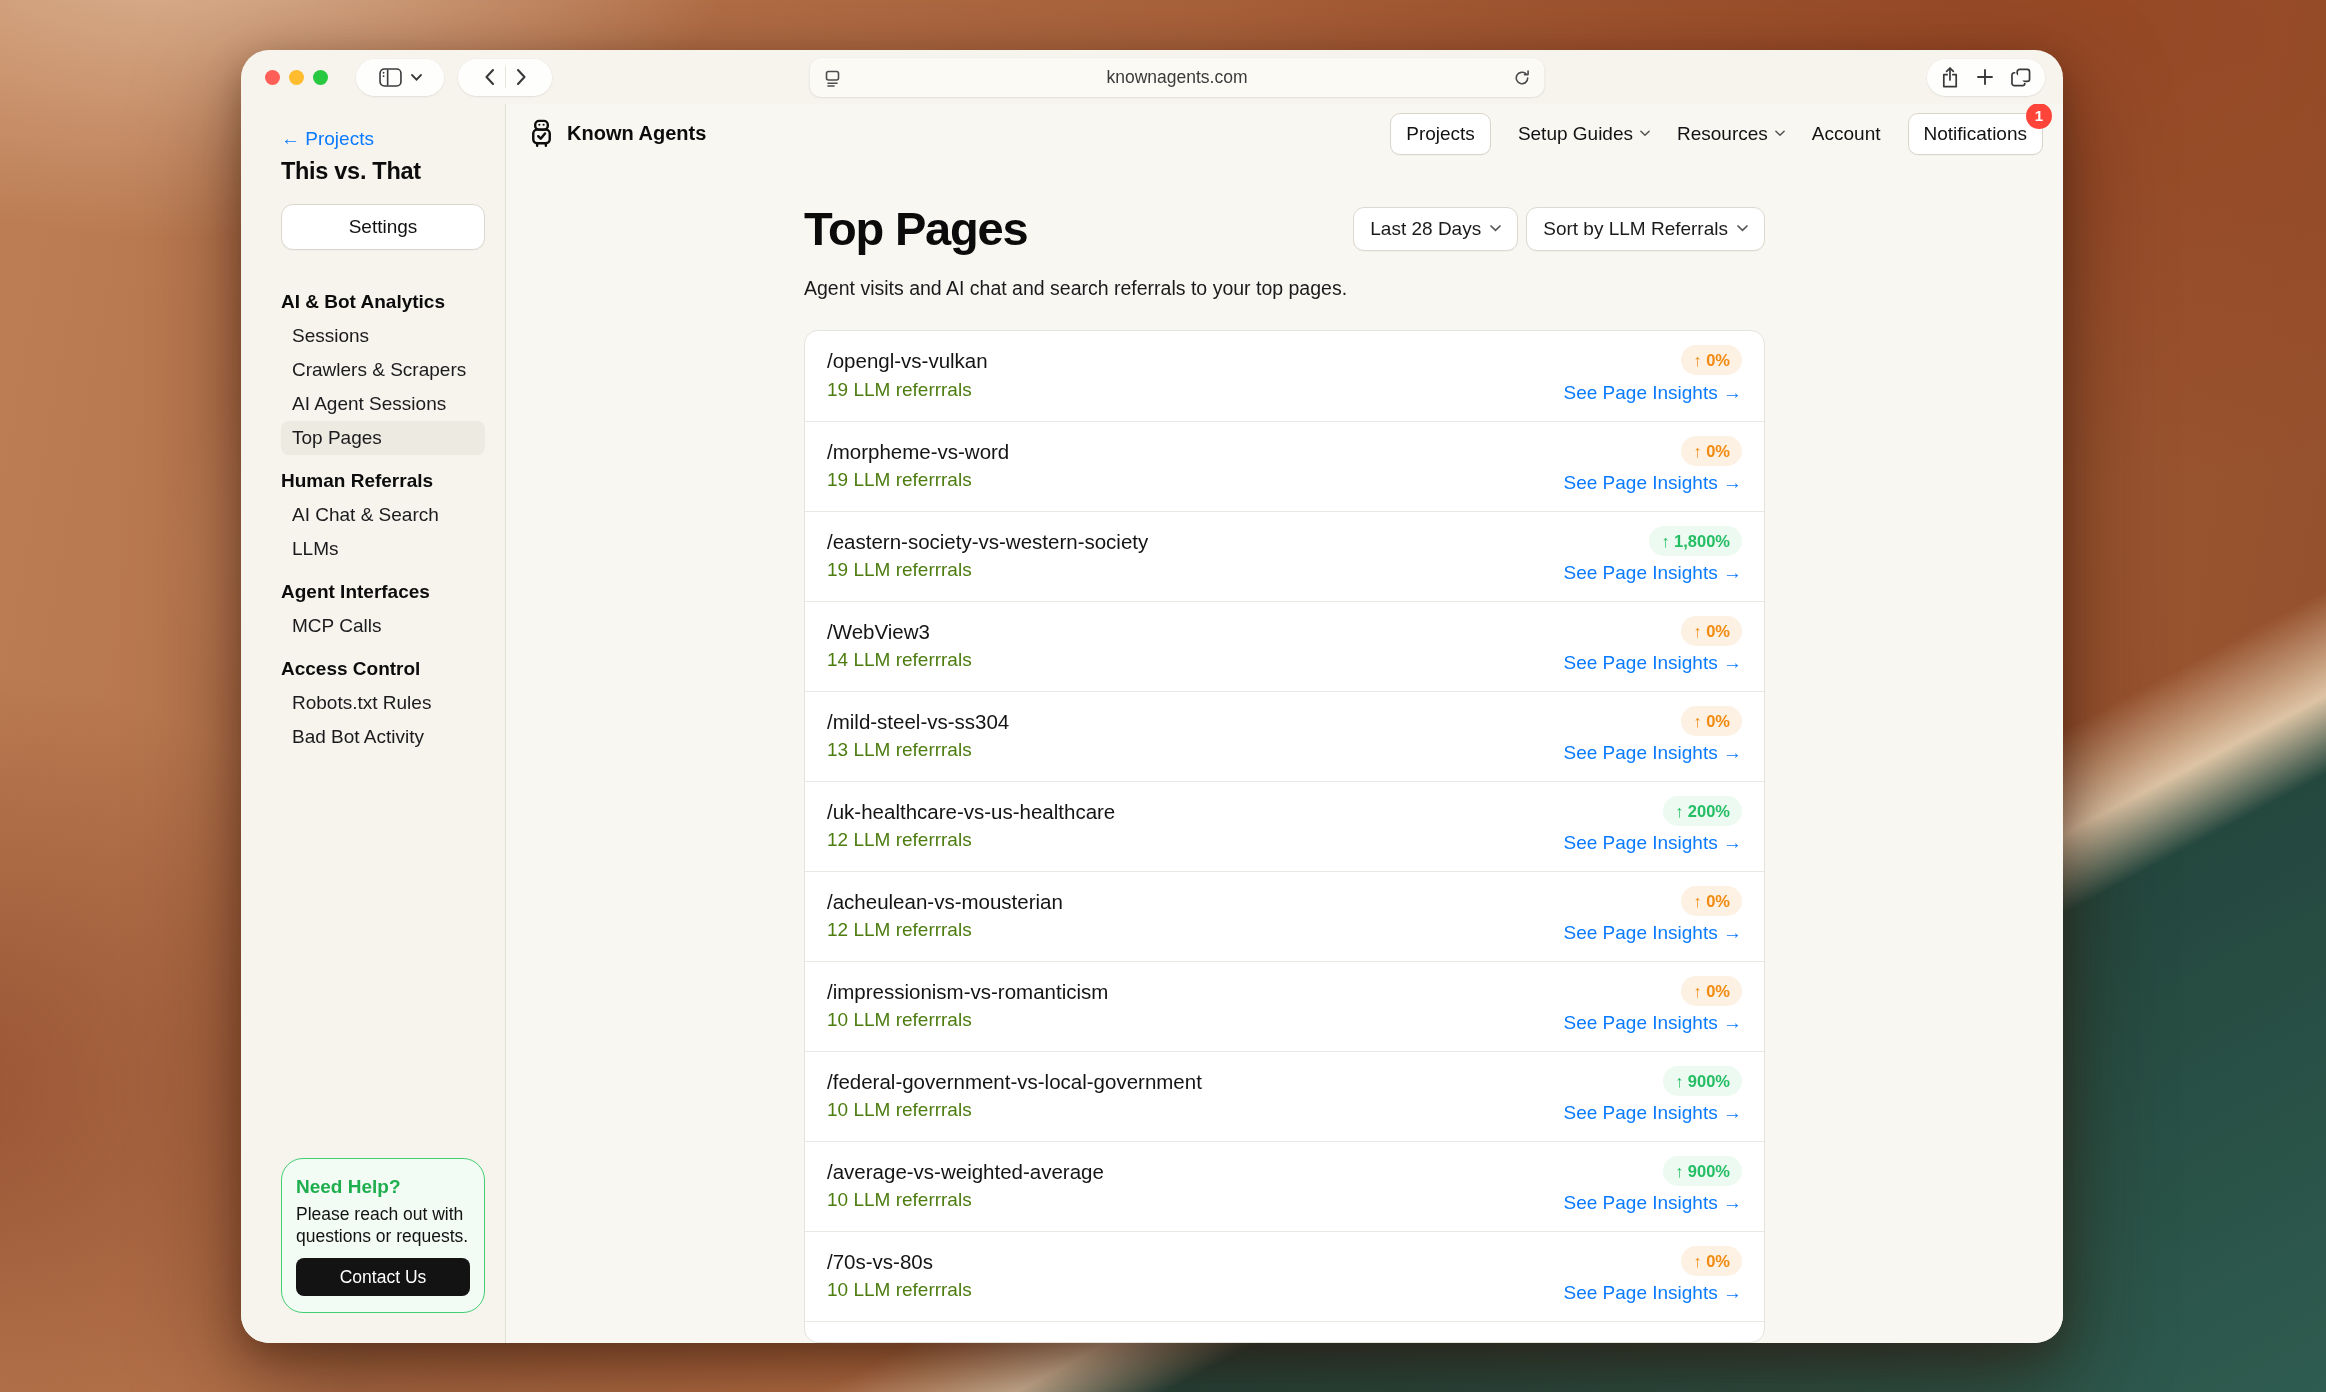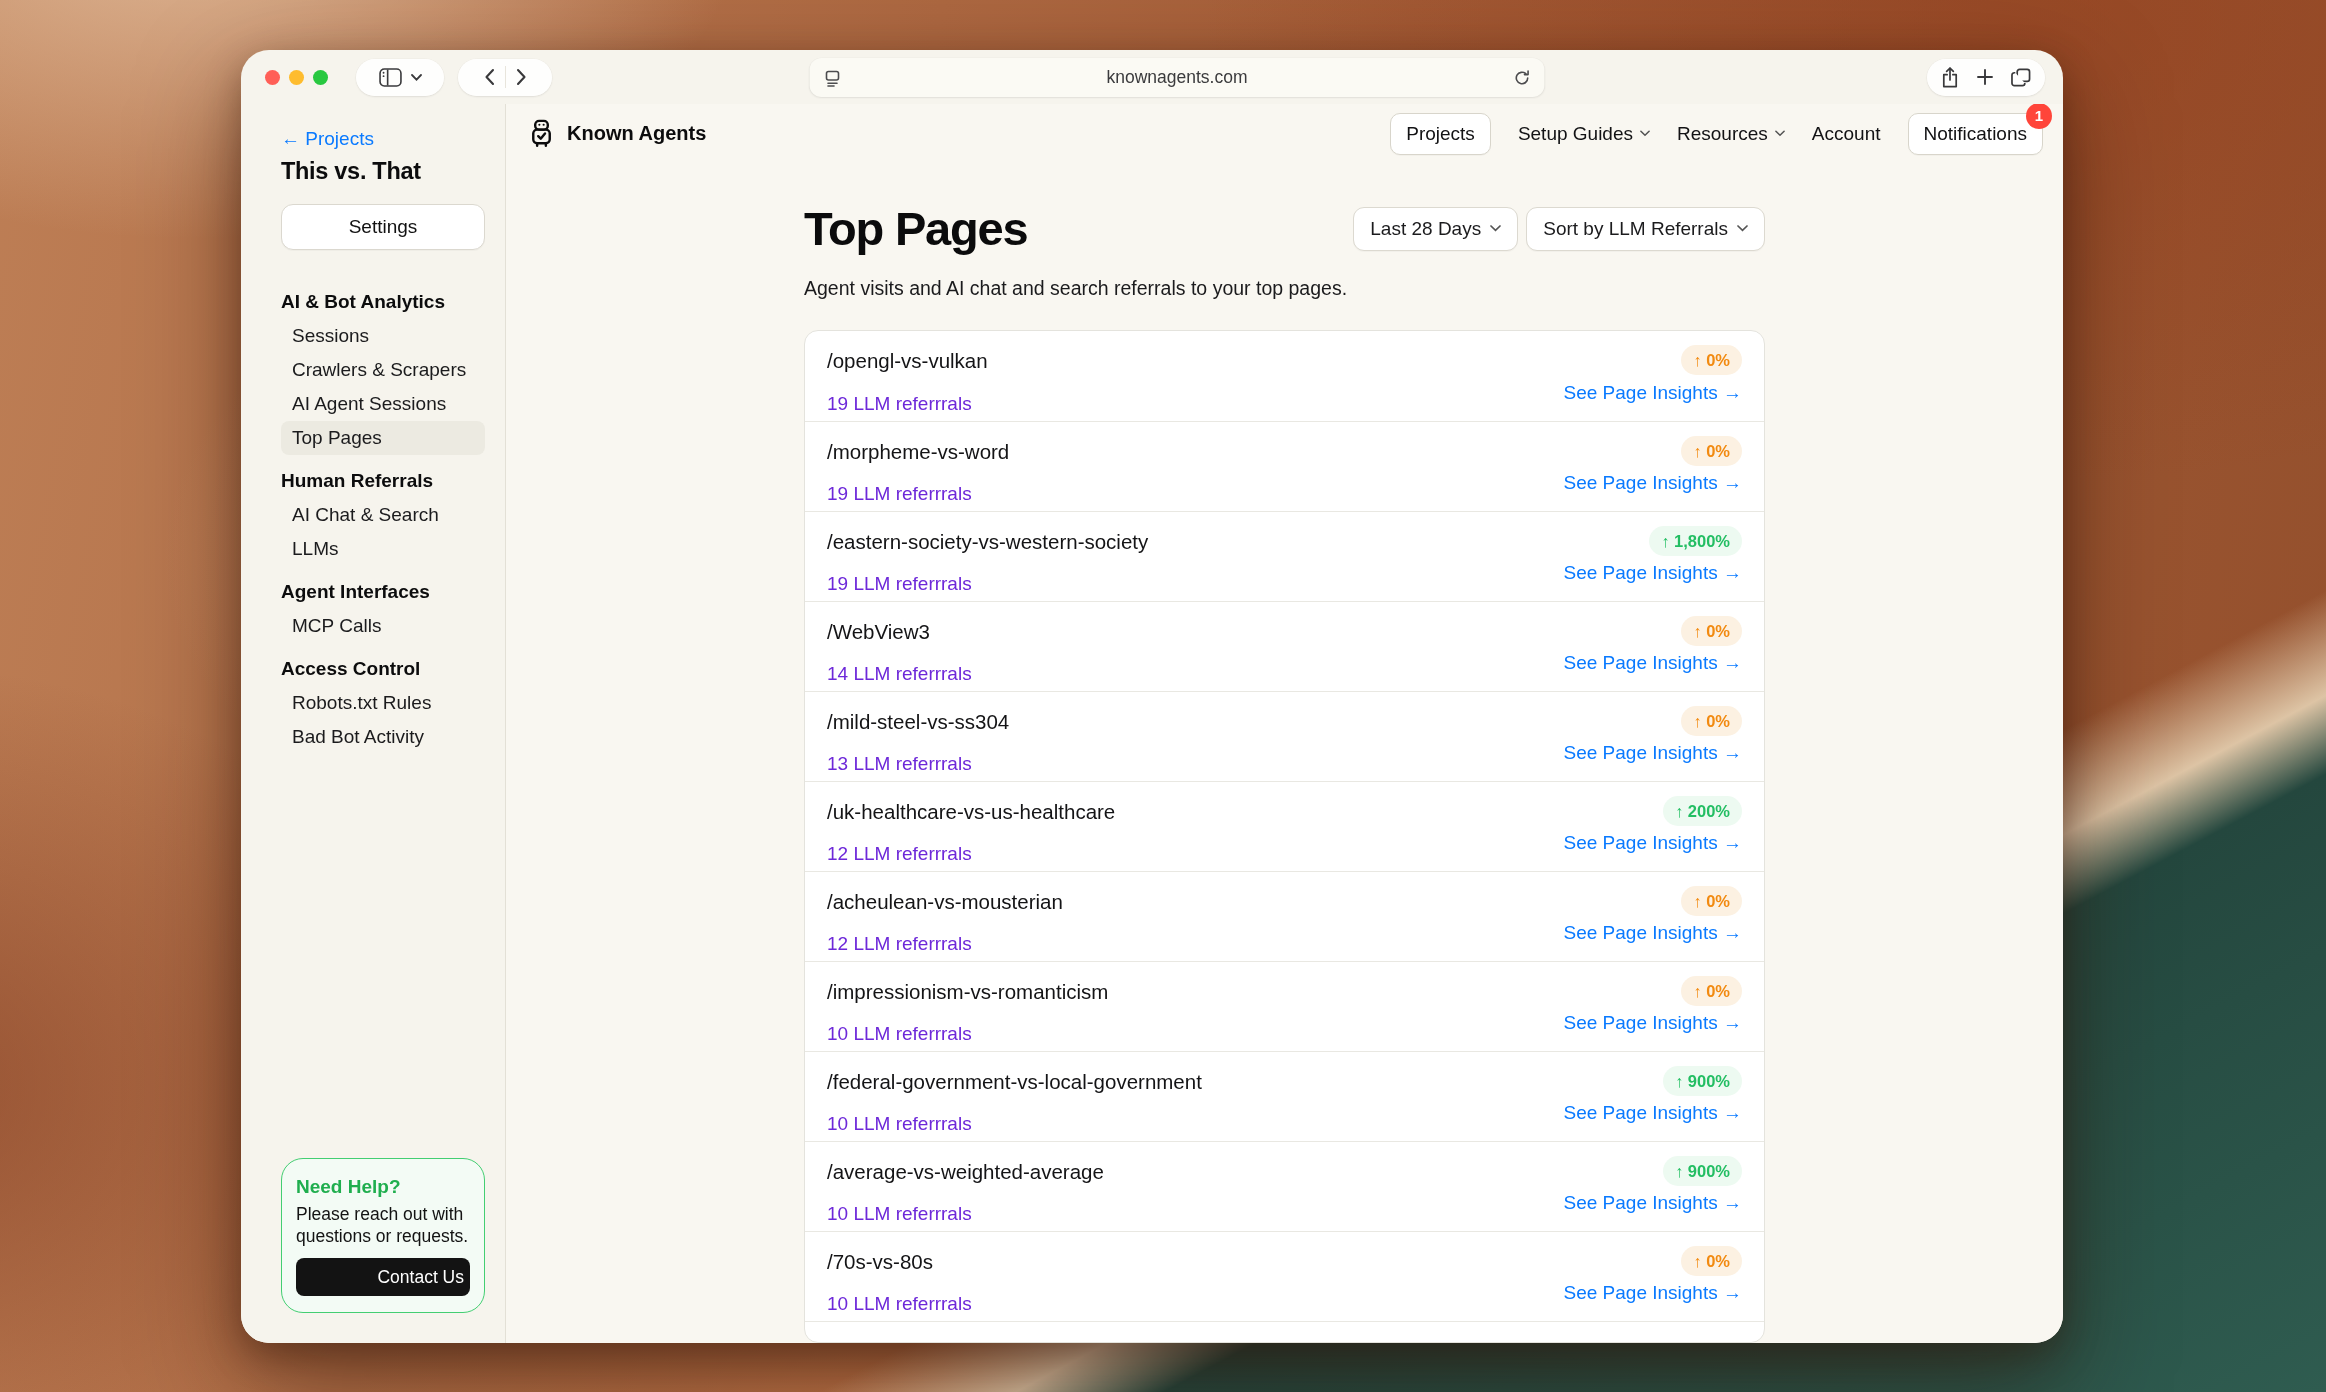--- a/index.html
+++ b/index.html
@@ -54,21 +54,21 @@
   .side-nav{margin-top:26px;}
   .side-section{margin-top:9px;}
   .side-sec-title{font-size:19px;font-weight:700;color:#0c0c0d;line-height:34px;}
   .side-item{font-size:19px;color:#1b1b1d;line-height:34px;padding:0 11px;border-radius:8px;cursor:pointer;}
   .side-item.selected{background:#eceae1;}
   .side-spacer{flex:1;}
   .help-card{border:1.5px solid #43ce72;border-radius:22px;background:#f3fbf5;padding:17px 14px 16px;}
   .help-title{font-size:19px;font-weight:700;color:#1fae4e;}
   .help-body{margin-top:5px;font-size:17.5px;line-height:22px;color:#131313;}
   .help-btn{margin-top:11px;width:100%;height:38px;border:none;border-radius:8px;background:#131313;
-    color:#fff;font-size:17.5px;font-family:inherit;text-align:right;}
+    color:#fff;font-size:17.5px;font-family:inherit;}
 
   
   .main{flex:1;background:#f9f7f1;display:flex;flex-direction:column;overflow:hidden;}
   .app-header{height:70px;display:flex;align-items:center;padding:0 20px;}
   .brand{display:flex;align-items:center;gap:10px;}
   .brand-name{font-size:20px;font-weight:700;color:#0c0c0d;}
   .top-nav{margin-left:auto;display:flex;align-items:center;gap:27px;}
   .nav-item{font-size:19px;color:#121214;display:flex;align-items:center;gap:7px;cursor:pointer;}
   .nav-item.pill{background:#fff;border:1px solid #d8d5cb;border-radius:10px;padding:9px 15px;
     box-shadow:0 1px 1px rgba(0,0,0,.03);position:relative;}
@@ -85,21 +85,21 @@
   .page-sub{margin:21px 0 12px;font-size:19.5px;color:#1b1b1d;}
 
   .card{margin-top:30px;background:#fff;border:1px solid #e4e3dd;border-radius:14px;overflow:hidden;}
   .row{position:relative;height:90px;}
   .row + .row{border-top:1px solid #e9e8e2;}
   .row .path{position:absolute;left:22px;top:18px;font-size:20.5px;color:#141416;}
   .row .badge{position:absolute;right:22px;top:14px;height:30px;display:flex;align-items:center;
     padding:0 12px;border-radius:15px;font-size:16.5px;font-weight:600;}
   .badge.warn{color:#f28a10;background:#fcf1e2;}
   .badge.good{color:#23be63;background:#edfaf1;}
-  .row .refs{position:absolute;left:22px;bottom:6px;font-size:19px;color:#6d28d9;}
+  .row .refs{position:absolute;left:22px;bottom:20px;font-size:19px;color:#4d7c0f;}
   .row .ins{position:absolute;right:22px;bottom:17px;font-size:19px;color:#0a7aff;cursor:pointer;}
   .row.partial{height:21px;}
 
   .chev{display:inline-block;}
   svg{display:block;}
 </style>
 </head>
 <body>
 
 <div class="backdrop"></div>

